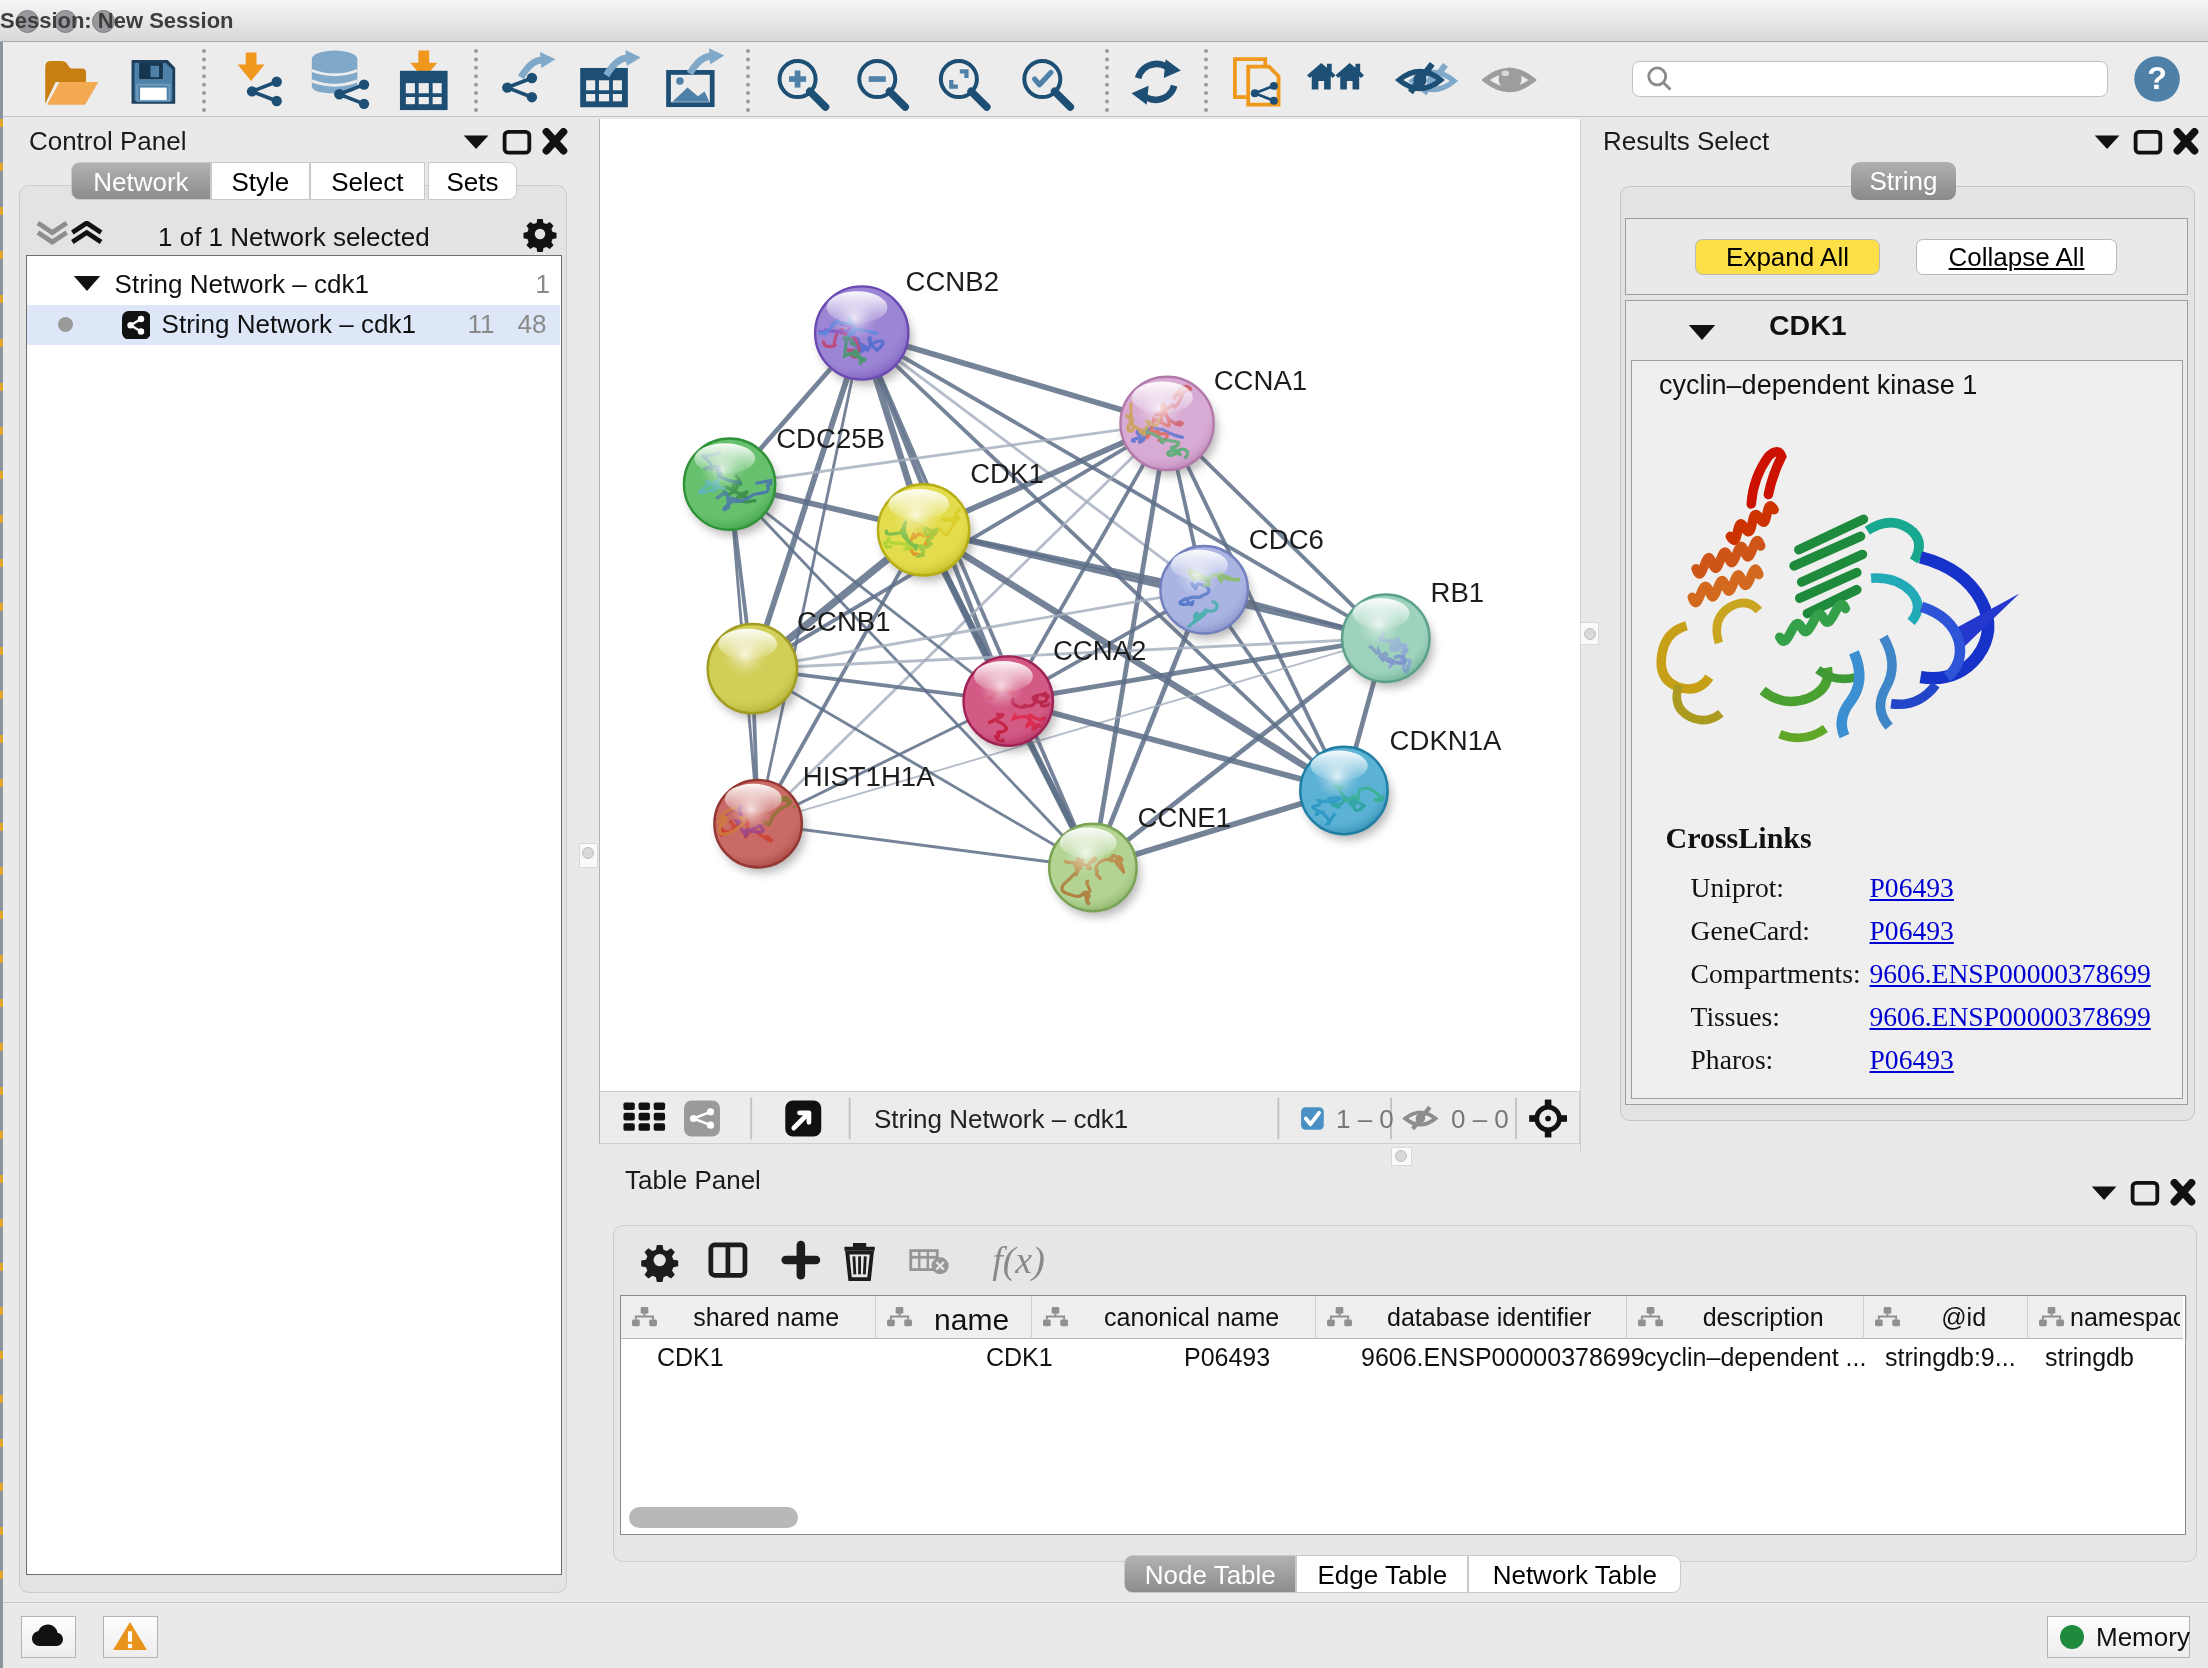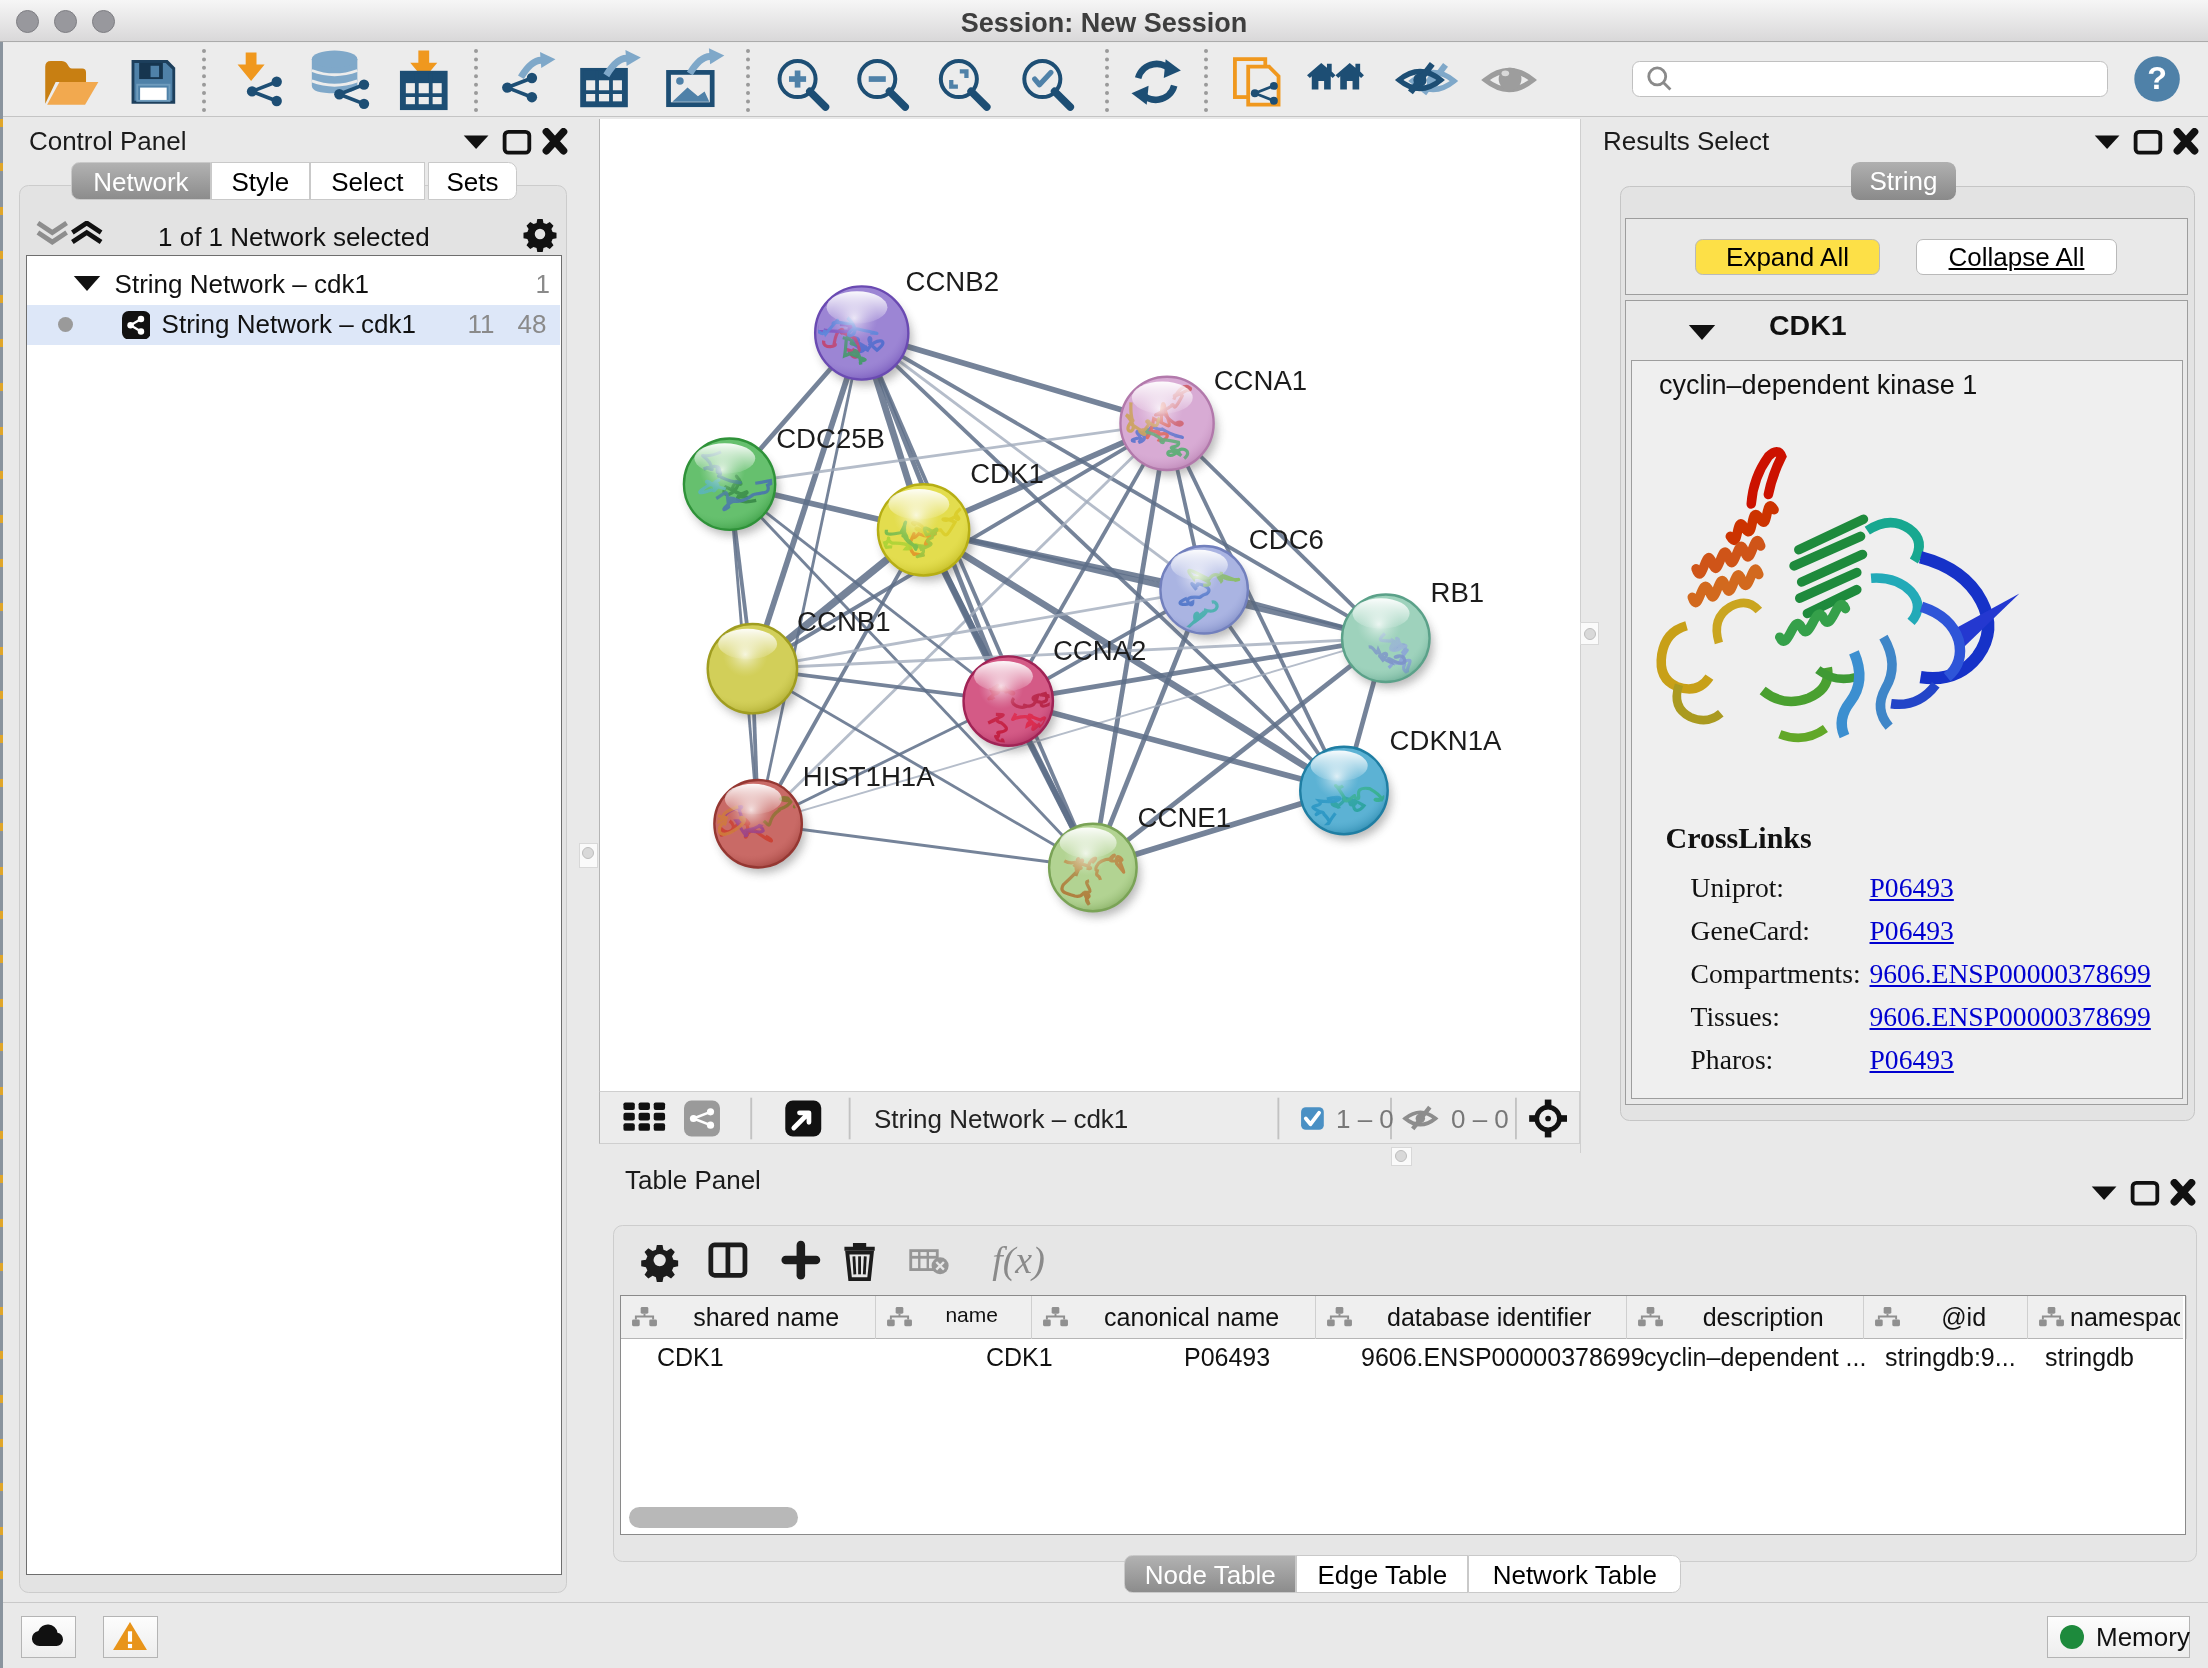--- a/index.html
+++ b/index.html
@@ -3,22 +3,22 @@
 <meta charset="utf-8">
 <style>
 * { margin:0; padding:0; box-sizing:border-box; }
 html,body { width:2208px; height:1668px; overflow:hidden; background:#e9e9e9;
   font-family:"Liberation Sans", sans-serif; }
 .abs { position:absolute; }
 
 
 #titlebar { position:absolute; left:0; top:0; width:2208px; height:42px;
   background:linear-gradient(#f6f6f6,#d9d8d9); border-bottom:1px solid #ababab; }
-#titlebar .title { position:absolute; left:0; right:0; top:7.6px; text-align:center;
-  font-size:27px; font-weight:bold; color:#3e3e3e; }
+#titlebar .title { position:absolute; left:0; right:0; top:7.6px; 
+  font-size:22px; font-weight:bold; color:#3e3e3e; }
 .tl { position:absolute; top:9.5px; width:23px; height:23px; border-radius:50%;
   background:#98989d; border:1.4px solid #7e7e83; }
 
 
 #toolbar { position:absolute; left:0; top:43px; width:2208px; height:74px;
   background:#ececec; border-bottom:1.9px solid #c4c4c4; }
 .tsep { position:absolute; top:5.7px; height:63px; width:0;
   border-left:4.8px dotted #9a9a9a; }
 #searchbox { position:absolute; left:1632px; top:18px; width:476px; height:36px;
   background:#fff; border:1.9px solid #c0c0c0; border-radius:7.6px; }
@@ -718,21 +718,21 @@
           </div>
           <div class="abs" style="left:255px; top:0; width:156px; height:43px; border-right:1.9px solid #cfcfcf;">
             <svg width="25" height="23" viewBox="0 0 26 24" style="position:absolute;left:11.4px;top:9.5px;">
               <g fill="#909090">
                 <rect x="9" y="1" width="8" height="7" rx="1.5"></rect>
                 <rect x="0" y="14" width="8" height="7" rx="1.5"></rect>
                 <rect x="18" y="14" width="8" height="7" rx="1.5"></rect>
               </g>
               <path d="M13 8 v4 M4 14 v-3 h18 v3" fill="none" stroke="#909090" stroke-width="2"></path>
             </svg>
-            <div style="position:absolute;left:42px;right:5.7px;top:6.7px;text-align:center;font-size:21px;color:#111;white-space:nowrap;overflow:hidden;">name</div>
+            <div style="position:absolute;left:42px;right:5.7px;top:6.7px;text-align:center;font-size:30px;color:#111;white-space:nowrap;overflow:hidden;">name</div>
           </div>
           <div class="abs" style="left:411px; top:0; width:284px; height:43px; border-right:1.9px solid #cfcfcf;">
             <svg width="25" height="23" viewBox="0 0 26 24" style="position:absolute;left:11.4px;top:9.5px;">
               <g fill="#909090">
                 <rect x="9" y="1" width="8" height="7" rx="1.5"></rect>
                 <rect x="0" y="14" width="8" height="7" rx="1.5"></rect>
                 <rect x="18" y="14" width="8" height="7" rx="1.5"></rect>
               </g>
               <path d="M13 8 v4 M4 14 v-3 h18 v3" fill="none" stroke="#909090" stroke-width="2"></path>
             </svg>

